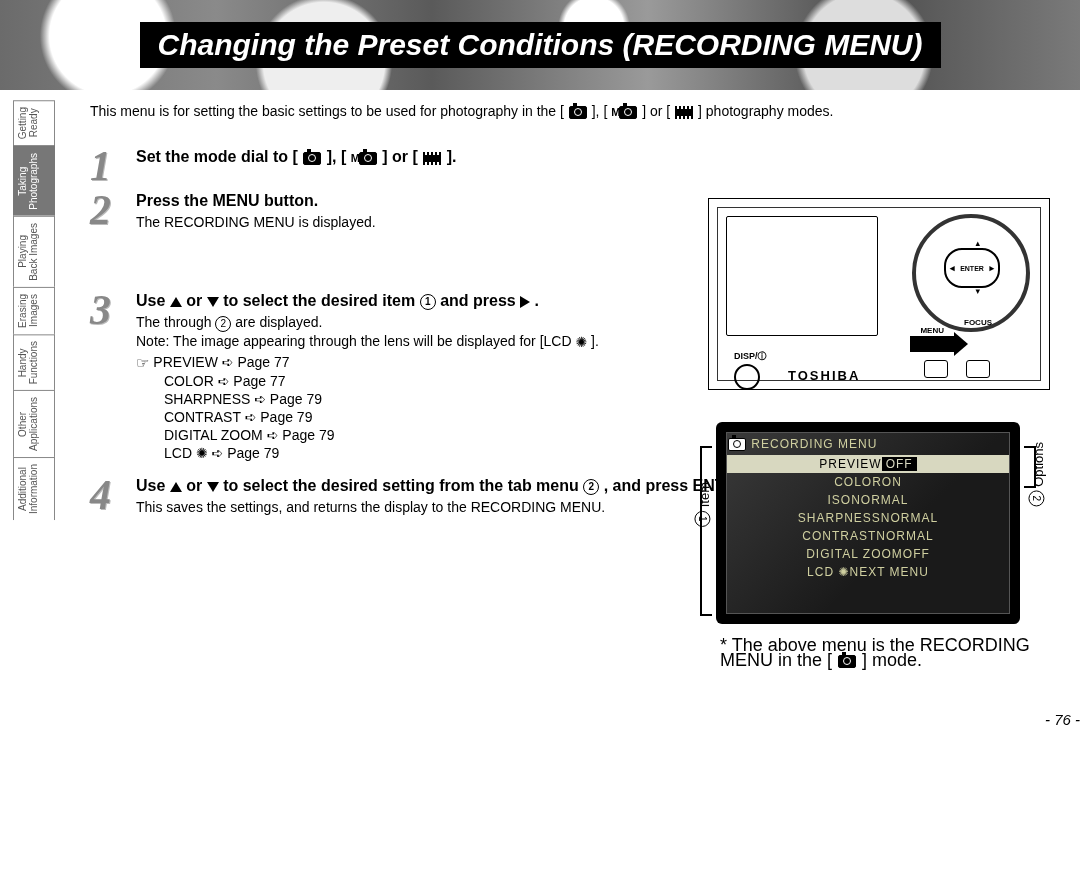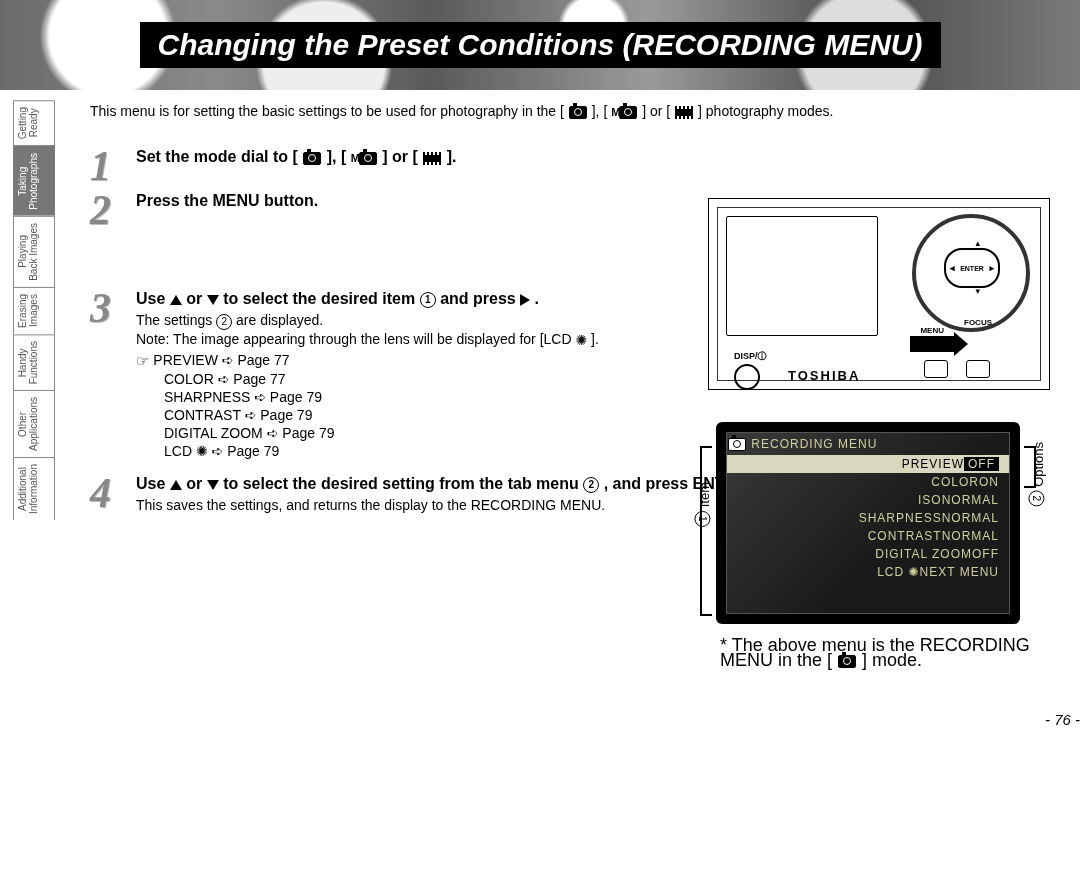--- a/index.html
+++ b/index.html
@@ -76,21 +76,21 @@
     border-radius:50%}
   .brand{position:absolute;left:70px;top:160px;font-size:13px;font-weight:bold;letter-spacing:2px}
   .arrow-to-menu{position:absolute;right:84px;top:128px;width:46px;height:16px;background:#000}
   .arrow-to-menu::after{content:"";position:absolute;right:-12px;top:-4px;width:0;height:0;
     border-top:12px solid transparent;border-bottom:12px solid transparent;border-left:14px solid #000}
   .lcd-fig{position:absolute;right:30px;top:320px;width:292px;height:190px;background:#000;
     border-radius:6px;padding:6px}
   .lcd-inner{position:absolute;left:10px;right:10px;top:10px;bottom:10px;
     background:linear-gradient(135deg,#3a3a3a 0%,#1a1a1a 60%);border:1px solid #555}
   .lcd-title{color:#cfcfa0;font-size:12px;letter-spacing:1px;padding:4px 0}
-  .lcd-row{display:flex;justify-content:flex-end;color:#cfcfa0;font-size:12px;
+  .lcd-row{display:flex;justify-content:center;color:#cfcfa0;font-size:12px;
     padding:2px 10px;letter-spacing:1px;font-family:Arial,sans-serif}
   .lcd-row.sel{background:#d8d8c0;color:#000}
   .lcd-row.sel .val{background:#000;color:#d8d8c0;padding:0 4px}
   .lcd-bracket-l{position:absolute;left:-16px;top:24px;bottom:8px;width:10px;
     border:2px solid #000;border-right:none}
   .lcd-bracket-r{position:absolute;right:-16px;top:24px;height:38px;width:10px;
     border:2px solid #000;border-left:none}
   .lcd-lab-l{position:absolute;right:338px;top:380px;writing-mode:vertical-rl;transform:rotate(180deg);
     font-size:13px}
   .lcd-lab-r{position:absolute;right:4px;top:340px;writing-mode:vertical-rl;transform:rotate(180deg);
@@ -166,20 +166,21 @@
           <span class="movie"></span>
           <span> ].</span>
         </div>
       </div>
     </div>
 
     <div class="step">
       <div class="step-num">2</div>
       <div class="step-body">
         <div class="step-title">Press the MENU button.</div>
+        <div class="step-text">The RECORDING MENU is displayed.</div>
       </div>
     </div>
 
     <div class="camera-fig">
       <div class="panel">
         <div class="screen-box"></div>
         <div class="dial"></div>
         <span class="enter-up">▴</span>
         <div class="enter-btn">
           <span>ENTER</span>
@@ -204,21 +205,21 @@
           <span class="tri up"></span>
           <span> or </span>
           <span class="tri down"></span>
           <span> to select the desired item </span>
           <span class="circnum">1</span>
           <span> and press </span>
           <span class="tri right"></span>
           <span>.</span>
         </div>
         <div class="step-text">
-          <span>The settings </span>
+          <span>The through </span>
           <span class="circnum">2</span>
           <span> are displayed.</span>
         </div>
         <div class="step-text">
           <span>Note: The image appearing through the lens will be displayed for [LCD </span>
           <span class="sun">✺</span>
           <span> ].</span>
         </div>
         <div class="refs">
           <span class="hand">☞</span>

